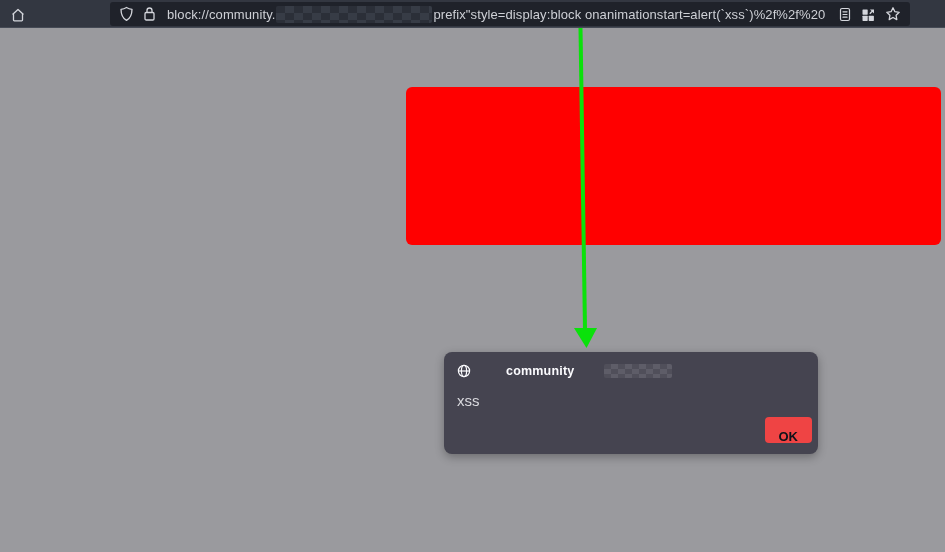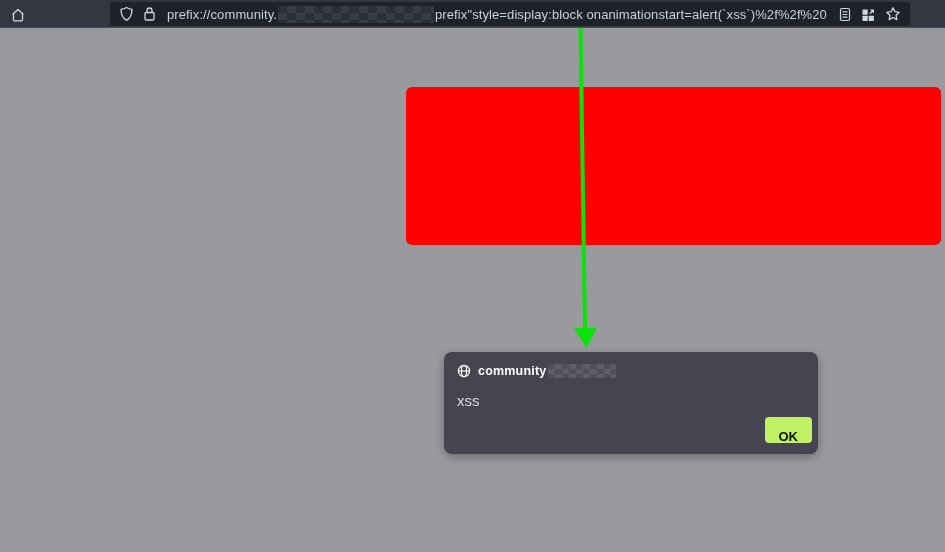--- a/index.html
+++ b/index.html
@@ -70,21 +70,21 @@
   
   .dialog {
     position: absolute; left: 444px; top: 352px;
     width: 374px; height: 102px;
     background: #454450;
     border-radius: 8px;
     box-shadow: 0 3px 10px rgba(0,0,0,0.3);
   }
   .dialog-header {
     position: absolute; left: 13px; top: 12px; right: 12px;
-    display: flex; align-items: center;
+    display: flex; align-items: center; gap: 28px;
   }
   .dialog-title {
     margin-left: 7px;
     font-size: 12.5px;
     font-weight: bold;
     color: #fbfbfe;
     letter-spacing: 0.2px;
   }
   .redacted-title {
     display: inline-block;
@@ -96,21 +96,21 @@
   }
   .dialog-message {
     position: absolute; left: 13px; top: 40px;
     font-size: 15px;
     color: #d9d9de;
   }
   .ok-btn {
     position: absolute; right: 6px; bottom: 11px;
     min-width: 46px; height: 26px;
     padding: 12px 14px;
-    background: #bef264;
+    background: #ef4444;
     color: #101219;
     border: none;
     border-radius: 4px;
     font-family: "Liberation Sans", sans-serif;
     font-size: 13px;
     font-weight: bold;
     cursor: pointer;
   }
   svg { display: block; }
 </style>
@@ -133,21 +133,21 @@
       </svg>
     </span>
 
     <span class="icon">
       <svg width="13" height="16" viewBox="0 0 13 16" fill="none" stroke="#d4d6dc" stroke-width="1.3">
         <rect x="2" y="6.5" width="9" height="7.5" rx="1.2"></rect>
         <path d="M4 6.5 V4.5 a2.5 2.5 0 0 1 5 0 V6.5"></path>
       </svg>
     </span>
 
-    <span class="url-text"><span>prefix://community.</span><span class="redacted-url"></span><span>prefix"style=display:block onanimationstart=alert(`xss`)%2f%2f%20</span></span>
+    <span class="url-text"><span>block://community.</span><span class="redacted-url"></span><span>prefix"style=display:block onanimationstart=alert(`xss`)%2f%2f%20</span></span>
 
     <span class="urlbar-right">
       <span class="icon">
         <svg width="14" height="15" viewBox="0 0 14 15" fill="none" stroke="#d4d6dc" stroke-width="1.2">
           <rect x="2.5" y="1.5" width="9" height="12" rx="1.5"></rect>
           <path d="M5 4.8 h4 M5 7.5 h4 M5 10.2 h4" stroke-linecap="round"></path>
         </svg>
       </span>
       <span class="icon">
         <svg width="15" height="15" viewBox="0 0 15 15" fill="#d4d6dc">

